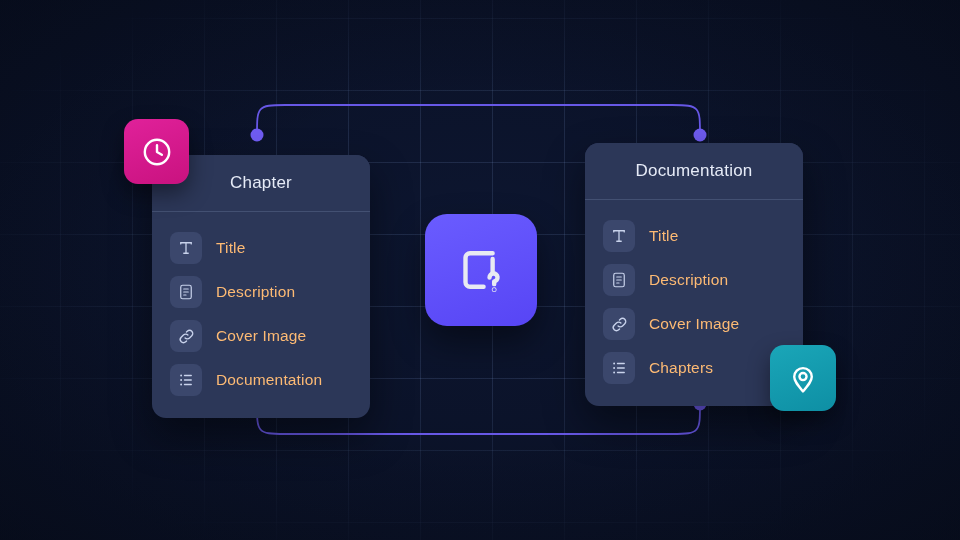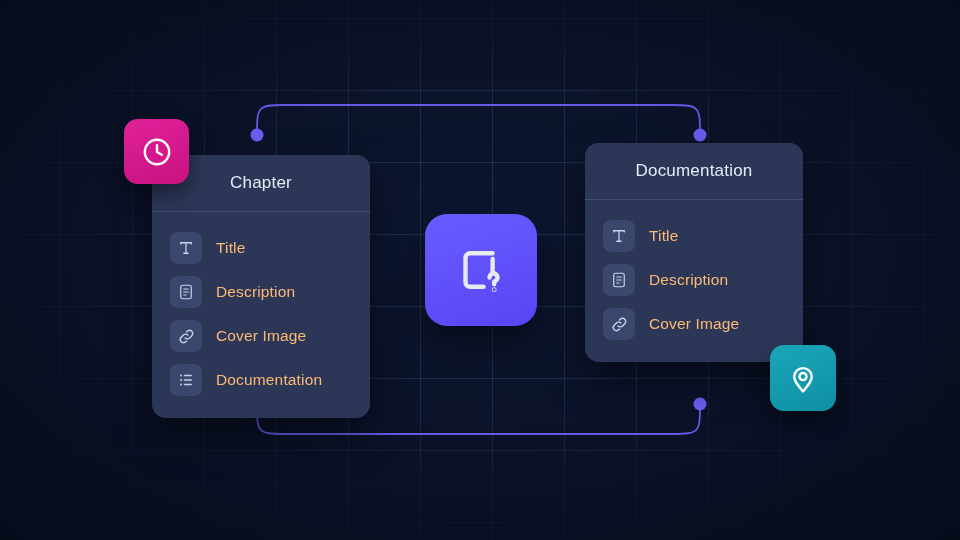--- a/index.html
+++ b/index.html
@@ -220,20 +220,31 @@
       <div class="field-row">
         <span class="field-icon">
           <svg width="19" height="19" viewBox="0 0 24 24" fill="none" stroke="#c9d3ec" stroke-width="1.7" stroke-linecap="round">
             <path d="M10.2 13.8a4 4 0 0 0 5.66 0l2.83-2.83a4 4 0 1 0-5.66-5.66l-1.1 1.1"></path>
             <path d="M13.8 10.2a4 4 0 0 0-5.66 0l-2.83 2.83a4 4 0 1 0 5.66 5.66l1.1-1.1"></path>
           </svg>
         </span>
         <span class="field-label">Cover Image</span>
       </div>
 
+      <div class="field-row">
+        <span class="field-icon">
+          <svg width="18" height="18" viewBox="0 0 24 24" fill="none" stroke="#c9d3ec" stroke-width="1.8" stroke-linecap="round">
+            <path d="M10 6h9M10 12h9M10 18h9"></path>
+            <circle cx="5.5" cy="6" r="1.3" fill="#c9d3ec" stroke="none"></circle>
+            <circle cx="5.5" cy="12" r="1.3" fill="#c9d3ec" stroke="none"></circle>
+            <circle cx="5.5" cy="18" r="1.3" fill="#c9d3ec" stroke="none"></circle>
+          </svg>
+        </span>
+        <span class="field-label">Chapters</span>
+      </div>
 
     </div>
   </div>
 
   <div class="badge" id="badge-clock">
     <span>
       <svg width="34" height="34" viewBox="0 0 24 24" fill="none" stroke="#ffffff" stroke-width="1.7" stroke-linecap="round" stroke-linejoin="round">
         <circle cx="12" cy="12" r="8.6"></circle>
         <path d="M12 7.2V12l3.4 2"></path>
       </svg>

